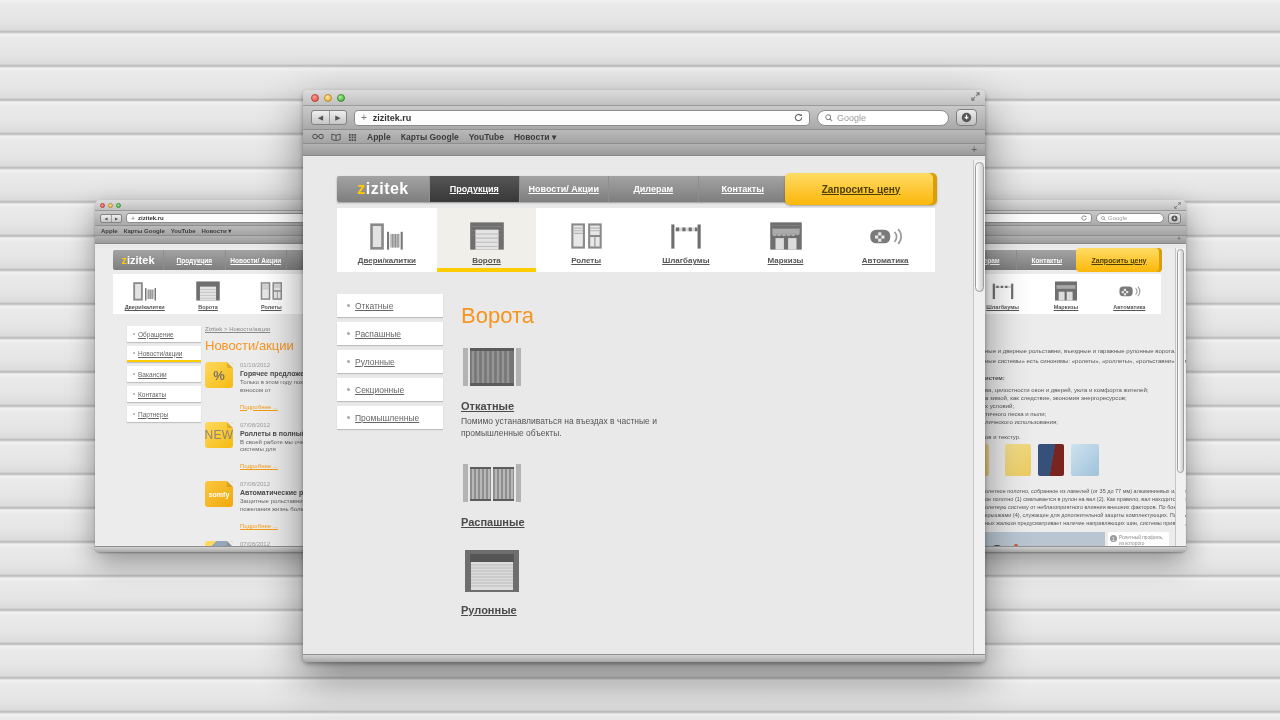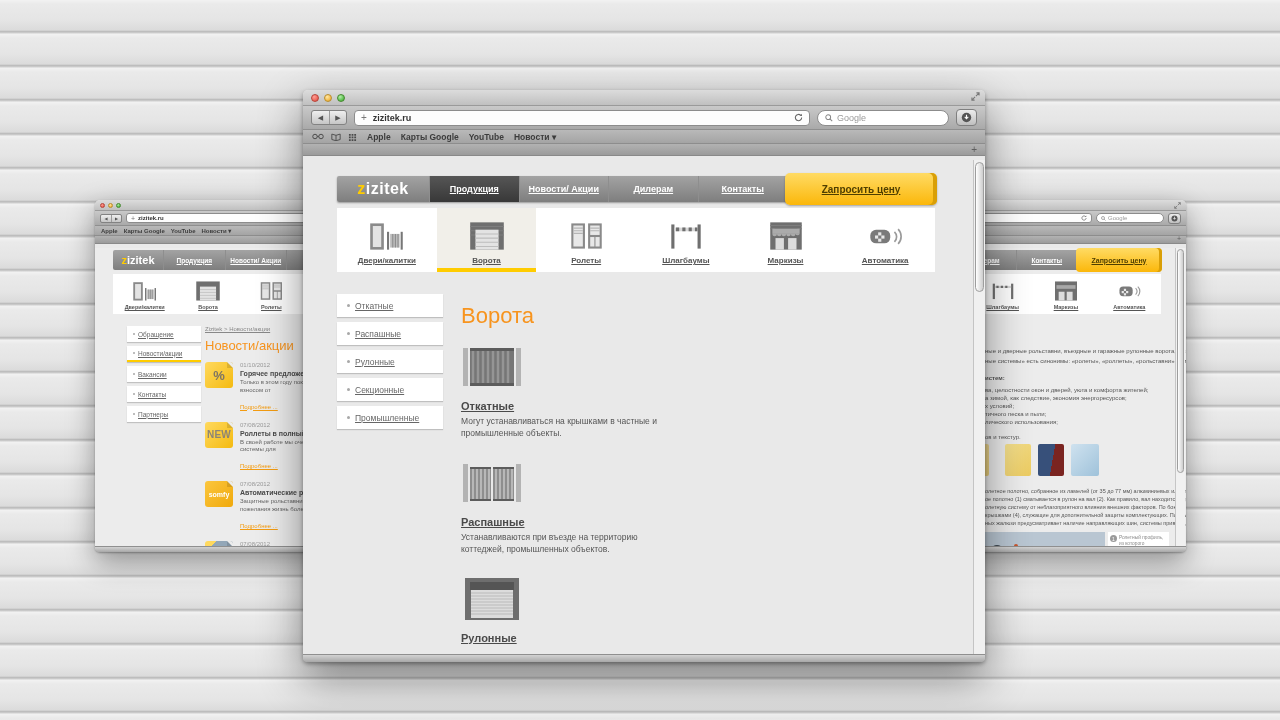--- a/index.html
+++ b/index.html
@@ -141,21 +141,21 @@
   .sm-sbtxt { font-size:6.5px; color:#666; text-decoration:underline; }
   .newscol { width:230px; margin-left:4px; }
   .crumb-sm { font-size:6px; color:#888; text-decoration:underline; }
   .title-sm { font-size:13px; color:#f7941e; margin-top:6px; }
   .nitem { display:flex; gap:7px; margin-top:9px; }
   .ntile { flex:none; width:28px; height:26px; border-radius:3px; position:relative; overflow:hidden;
     background:linear-gradient(135deg,#ffd95e,#f4ba10); display:flex; align-items:center; justify-content:center; }
   .ntile::after { content:""; position:absolute; top:0; right:0; width:0; height:0;
     border-top:6px solid #ececec; border-left:6px solid rgba(0,0,0,.12); }
   .b-pct { font-size:13px; font-weight:bold; color:#7d7465; }
-  .b-new { font-size:10px; font-weight:bold; color:#8d8575; letter-spacing:.3px; }
+  .b-new { font-size:12px; font-weight:normal; color:#8d8575; letter-spacing:.3px; }
   .t-somfy { background:linear-gradient(135deg,#fbc63e,#f0a90c); }
   .b-somfy { font-size:7px; font-weight:bold; color:#fff; }
   .t-photo { background:linear-gradient(135deg,#ffd95e 22%, #93a7b8 22%); }
   .ndate { font-size:6px; color:#999; }
   .ntitle { font-size:7px; font-weight:bold; color:#4a4a4a; margin-top:2px; }
   .ntext { font-size:6px; color:#666; margin-top:2px; line-height:1.3; width:150px; }
   .nmore { font-size:6px; color:#f39c12; text-decoration:underline; margin-top:2px; display:inline-block; }
 
   
   .frag { position:absolute; white-space:nowrap; font-size:6px; color:#555; }
@@ -698,33 +698,32 @@
             <div class="gitem">
               <svg width="62" height="46" viewBox="0 0 62 46">
                   <rect x="2" y="4" width="5" height="38" fill="#b3b3b3"></rect>
                   <rect x="55" y="4" width="5" height="38" fill="#b3b3b3"></rect>
                   <rect x="9" y="4" width="44" height="38" fill="#767676"></rect>
                   <path d="M12 7v32M17 7v32M22 7v32M27 7v32M32 7v32M37 7v32M42 7v32M47 7v32" stroke="#959595" stroke-width="2.5"></path>
                   <rect x="9" y="4" width="44" height="3" fill="#5c5c5c"></rect>
                   <rect x="9" y="39" width="44" height="3" fill="#5c5c5c"></rect>
                 </svg>
               <div class="gtitle">Откатные</div>
-              <div class="gdesc">Могут устанавливаться на крышками в частные и промышленные объекты.</div>
+              <div class="gdesc">Помимо устанавливаться на въездах в частные и промышленные объекты.</div>
             </div>
             <div class="gitem">
               <svg width="62" height="46" viewBox="0 0 62 46">
                   <rect x="2" y="4" width="5" height="38" fill="#b3b3b3"></rect>
                   <rect x="55" y="4" width="5" height="38" fill="#b3b3b3"></rect>
                   <rect x="9" y="7" width="21" height="34" fill="#8e8e8e"></rect>
                   <rect x="32" y="7" width="21" height="34" fill="#8e8e8e"></rect>
                   <path d="M12 9v30M16 9v30M20 9v30M24 9v30M28 9v30M35 9v30M39 9v30M43 9v30M47 9v30M51 9v30" stroke="#c2c2c2" stroke-width="1.6"></path>
                   <path d="M9 7h21v2H9zM9 39h21v2H9zM32 7h21v2h-21zM32 39h21v2h-21z" fill="#5c5c5c"></path>
                 </svg>
               <div class="gtitle">Распашные</div>
-              <div class="gdesc">Устанавливаются при въезде на территорию коттеджей, промышленных объектов.</div>
             </div>
             <div class="gitem">
               <svg width="62" height="46" viewBox="0 0 62 46">
                   <rect x="4" y="2" width="54" height="42" fill="#6e6e6e"></rect>
                   <rect x="9" y="6" width="44" height="8" fill="#555"></rect>
                   <rect x="10" y="14" width="42" height="28" fill="#dcdcdc"></rect>
                   <path d="M10 17h42M10 20h42M10 23h42M10 26h42M10 29h42M10 32h42M10 35h42M10 38h42" stroke="#b9b9b9" stroke-width="1.2"></path>
                 </svg>
               <div class="gtitle">Рулонные</div>
               

